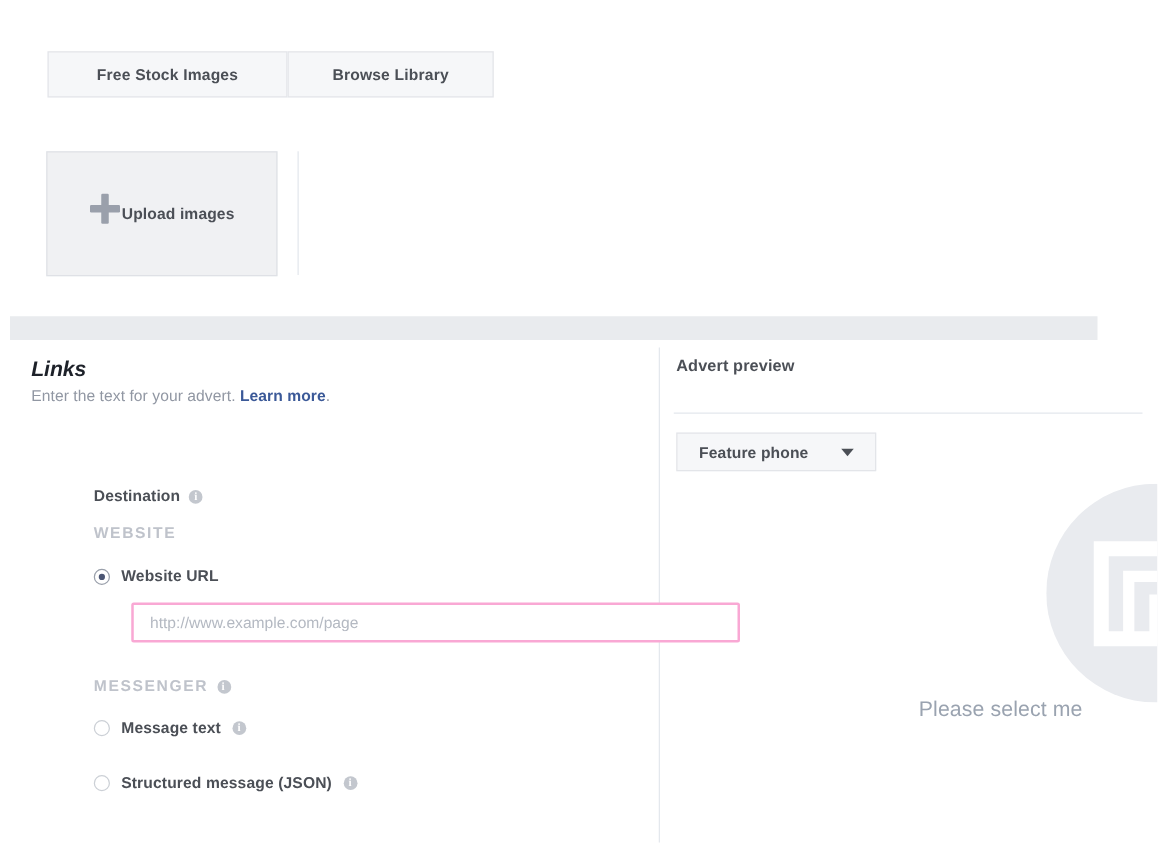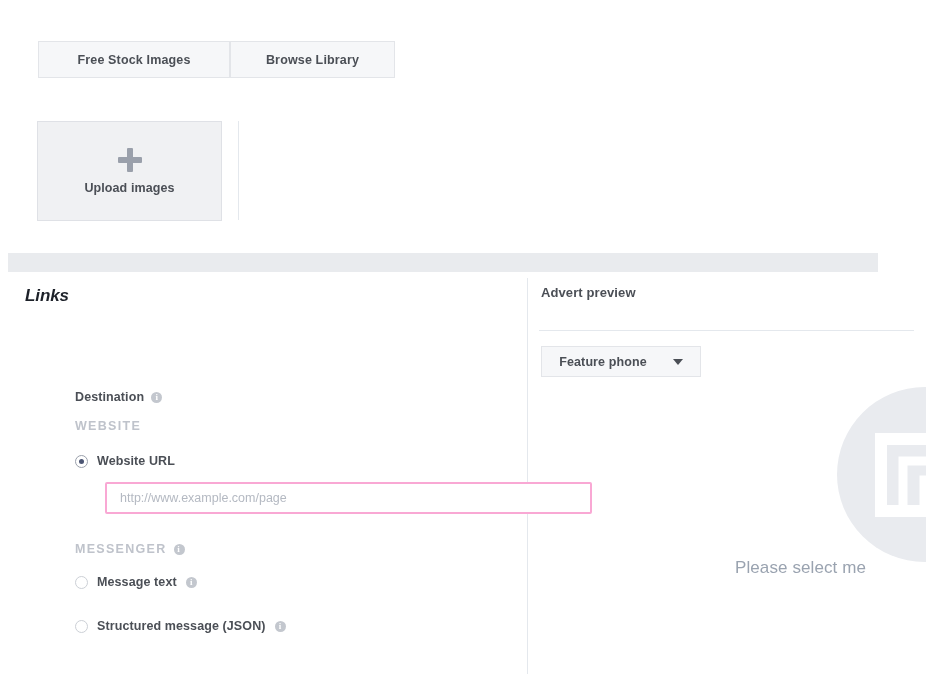--- a/index.html
+++ b/index.html
@@ -54,21 +54,21 @@
     left: 37px;
     top: 121px;
   }
   .upload-box {
     width: 185px;
     height: 100px;
     box-sizing: border-box;
     background: #f0f1f3;
     border: 1px solid #dfe1e6;
     display: flex;
-    flex-direction: column;
+    flex-direction: row;
     align-items: center;
     justify-content: center;
     cursor: pointer;
     user-select: none;
   }
   .plus-icon {
     position: relative;
     width: 26px;
     height: 26px;
     margin-bottom: 8px;
@@ -371,20 +371,23 @@
 </div>
 
 <div class="section-band"></div>
 
 <div class="lower-panel">
 
   <div class="panel-divider"></div>
 
   <div class="links-col">
     <h2 class="links-title">Links</h2>
+    <p class="links-sub">
+      <span>Enter the text for your advert. </span><a class="learn-more" href="#">Learn more</a><span>.</span>
+    </p>
 
     <div class="field-group destination-row">
       <span class="field-label">Destination</span>
       <span class="info-icon"></span>
     </div>
 
     <div class="field-group group-caption caption-website">
       <span>WEBSITE</span>
     </div>
 

